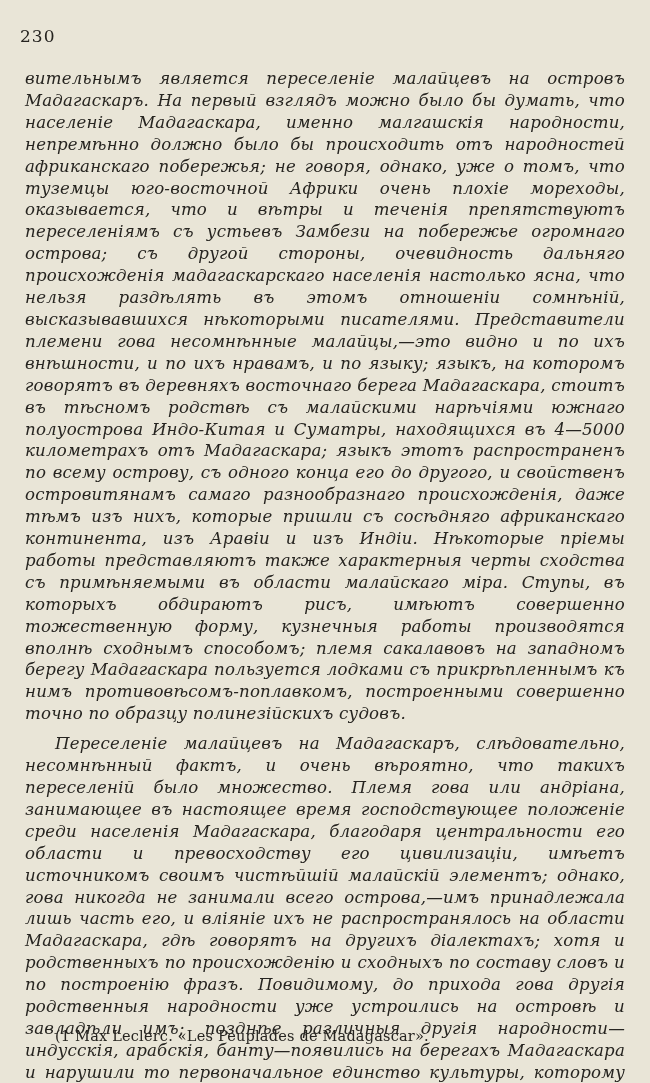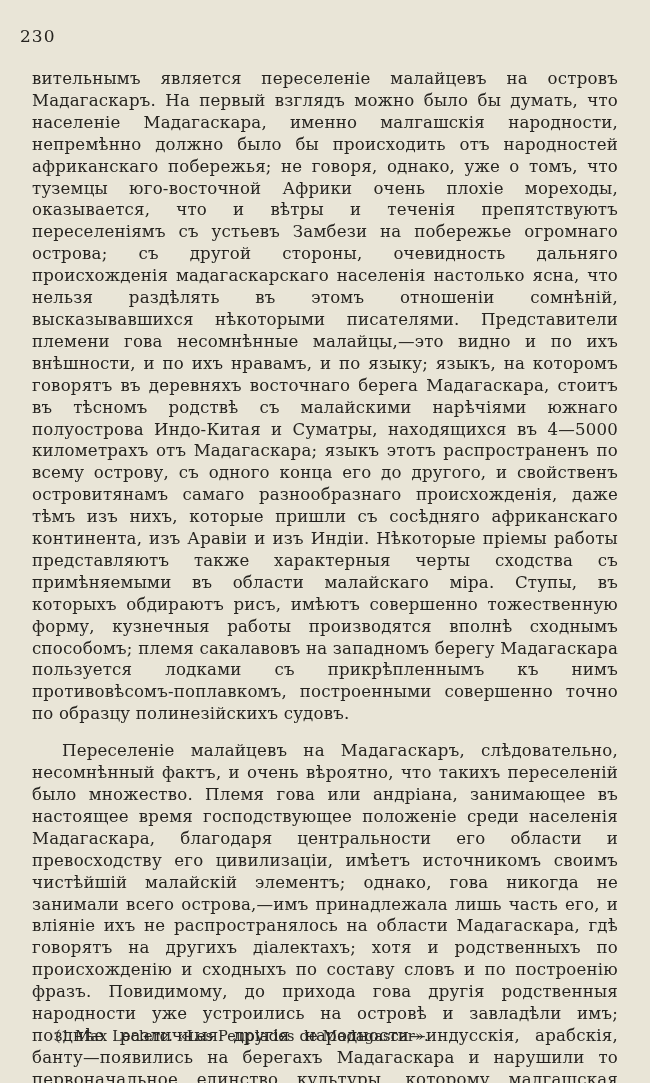--- a/index.html
+++ b/index.html
@@ -40,21 +40,22 @@
     letter-spacing: 2.5px;
     padding-top: 1px;
   }
   .body-text {
     font-size: 16.6px;
     line-height: 21.9px;
     text-align: justify;
     letter-spacing: 0.2px;
   }
   .body-text p {
-    margin: 15px;
+    margin: 8px;
+    font-style: italic;
   }
   .body-text p.indented {
     text-indent: 30px;
   }
   .footnote {
     position: absolute;
     left: 0;
     right: 0;
     top: 1028px;
     font-size: 14.5px;

